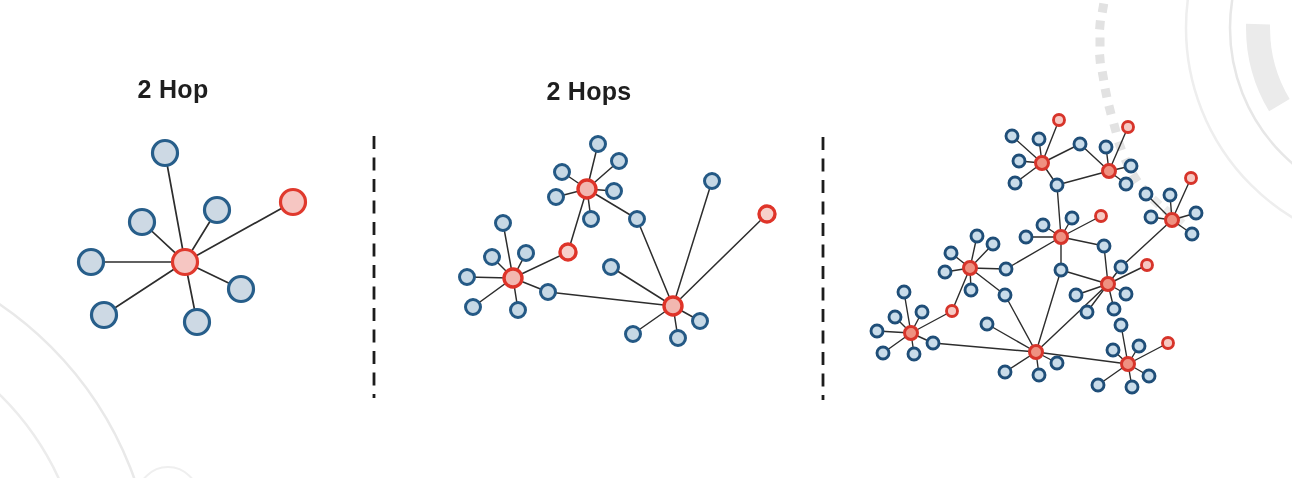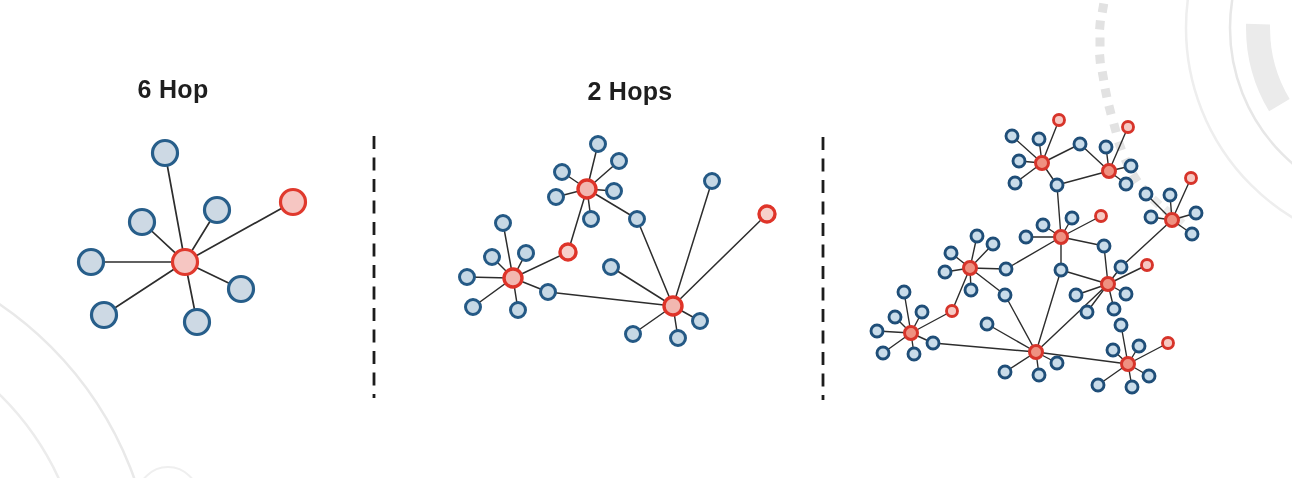--- a/index.html
+++ b/index.html
@@ -6,22 +6,22 @@
   #page{position:relative;width:1292px;height:478px;background:#ffffff;overflow:hidden;
         font-family:"Liberation Sans",sans-serif;}
   .section-title{position:absolute;transform:translate(-50%,-50%);font-size:25px;
         font-weight:600;color:#1e1e1e;letter-spacing:.3px;white-space:nowrap;}
   svg{position:absolute;left:0;top:0;}
 </style>
 </head>
 <body>
 
 <div id="page">
-  <div class="section-title" id="title-0" style="left: 173px; top: 89px;">6 Hop</div>
-  <div class="section-title" id="title-1" style="left: 630px; top: 91px; text-align: right;">2 Hops</div>
+  <div class="section-title" id="title-0" style="left: 173px; top: 89px;">2 Hop</div>
+  <div class="section-title" id="title-1" style="left: 589px; top: 91px; text-align: right;">2 Hops</div>
   <svg id="diagram" width="1292" height="478" viewBox="0 0 1292 478">
       <g>
         <circle cx="1408" cy="28" r="150" fill="none" stroke="#ebebeb" stroke-width="24" stroke-dasharray="85 45"></circle>
         <circle cx="1408" cy="28" r="178" fill="none" stroke="#e7e7e7" stroke-width="2.5"></circle>
         <circle cx="1408" cy="28" r="222" fill="none" stroke="#eeeeee" stroke-width="2.5"></circle>
         <circle cx="-200" cy="598" r="355" fill="none" stroke="#e9e9e9" stroke-width="2.5"></circle>
         <circle cx="-200" cy="598" r="285" fill="none" stroke="#ececec" stroke-width="2.5"></circle>
         <rect x="68" y="496" width="200" height="200" rx="30" fill="none" stroke="#efefef" stroke-width="2" transform="rotate(45 168 596)"></rect>
         <rect x="1098.5" y="3.5" width="9" height="9" fill="#e2e2e2" transform="rotate(100.00797980144135 1103 8)"></rect>
         <rect x="1095.5" y="20.5" width="9" height="9" fill="#e2e2e2" transform="rotate(95.04245106917092 1100 25)"></rect>

